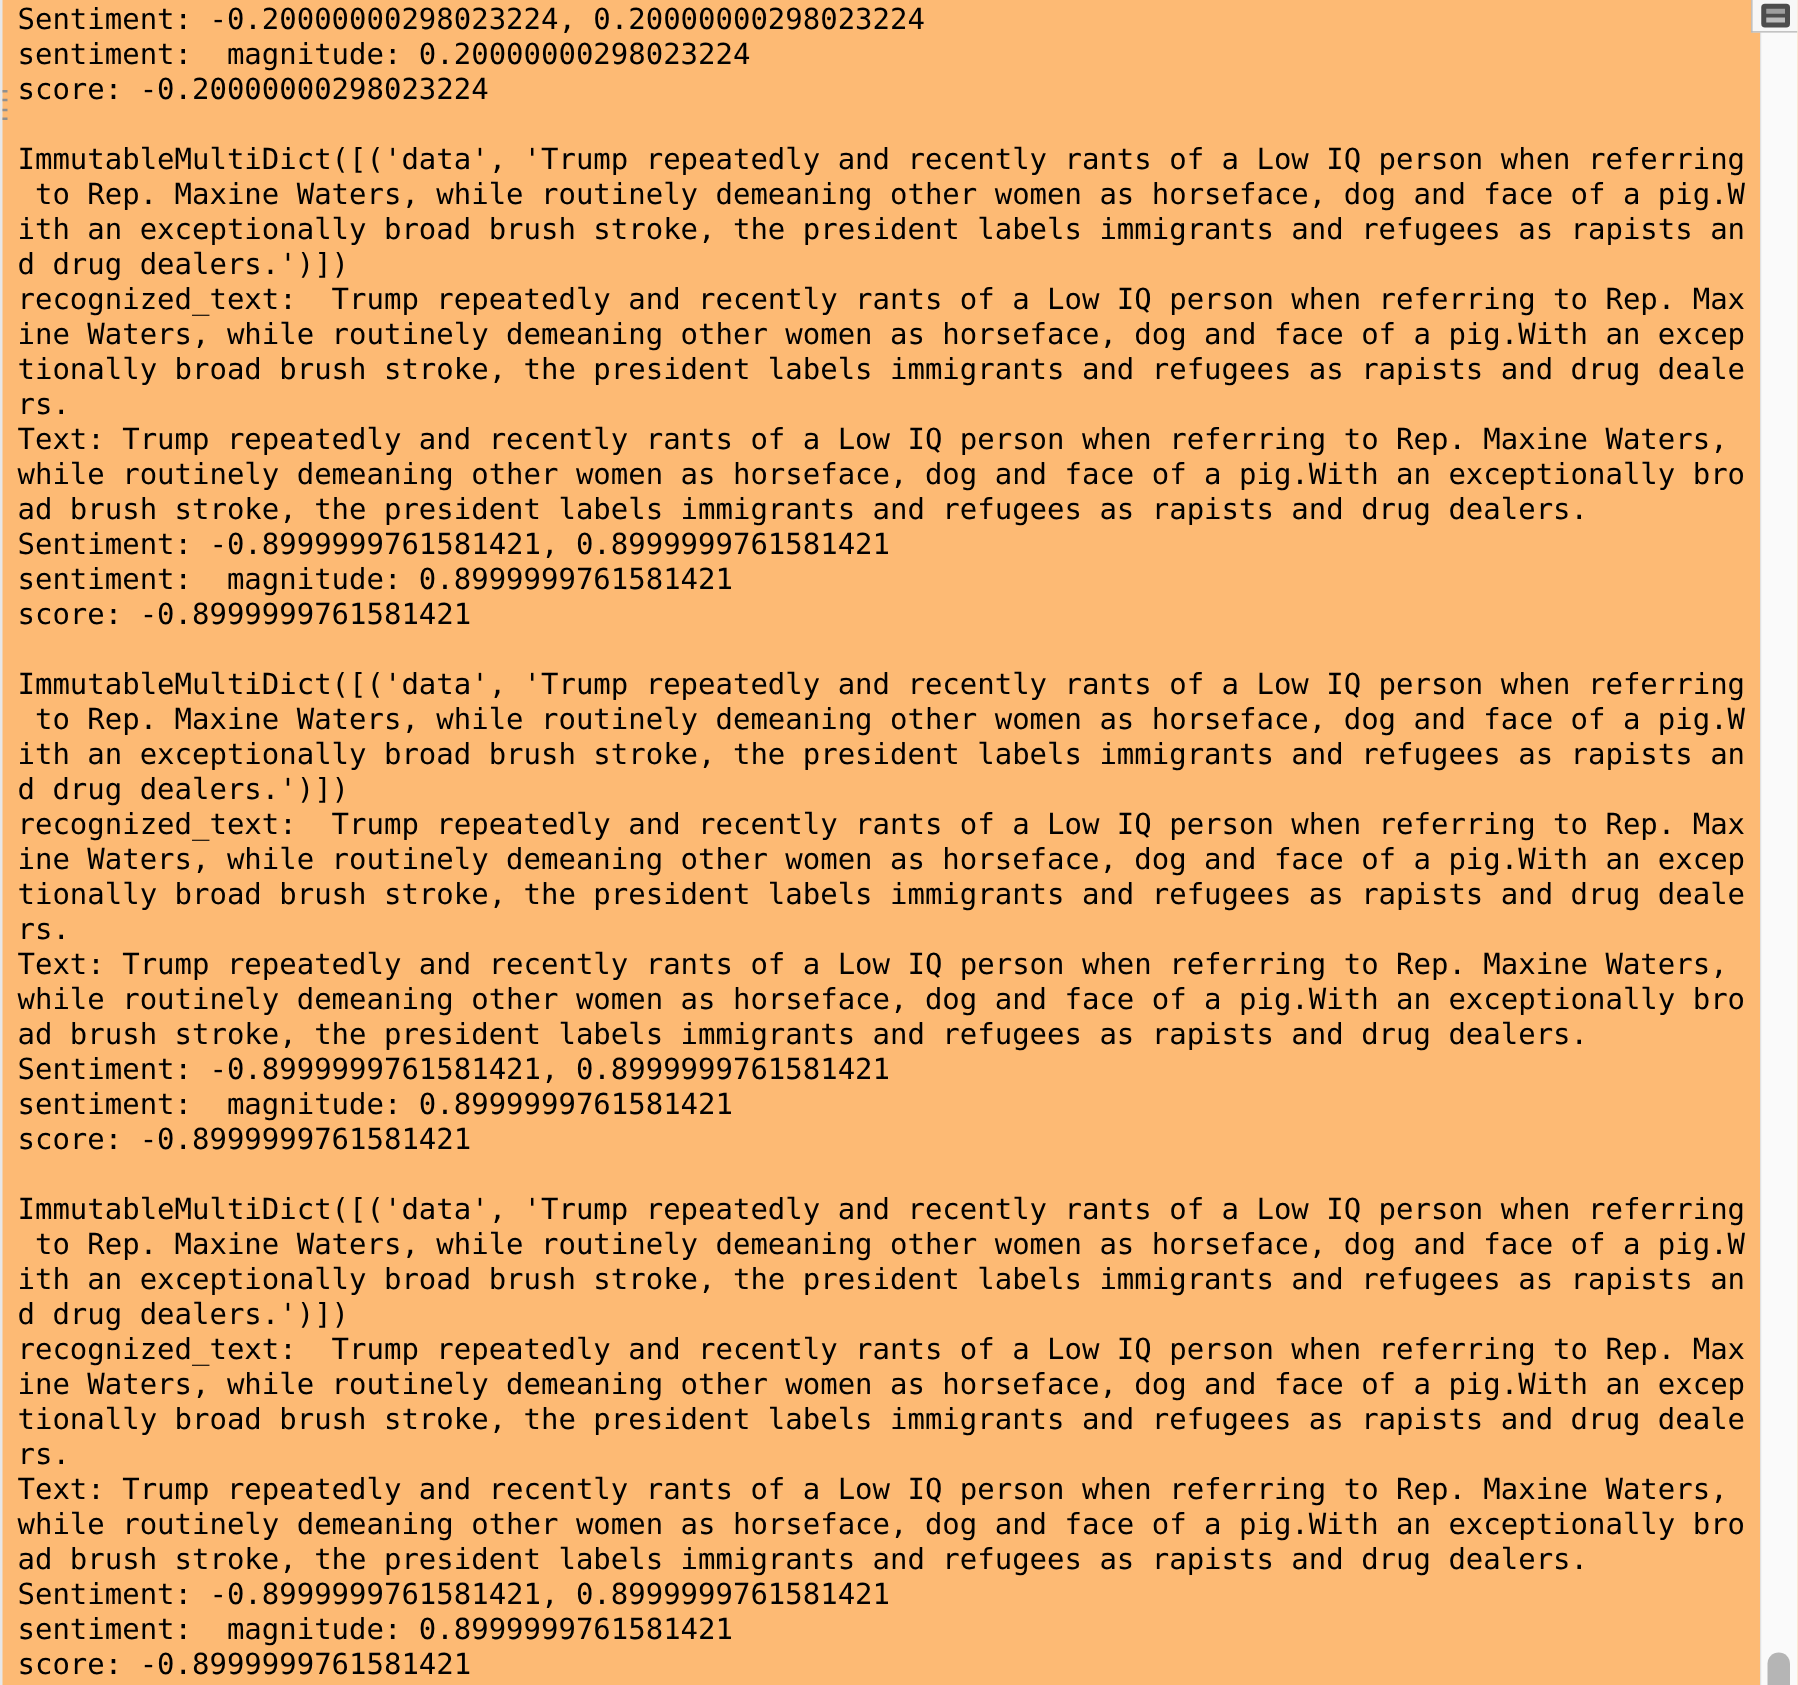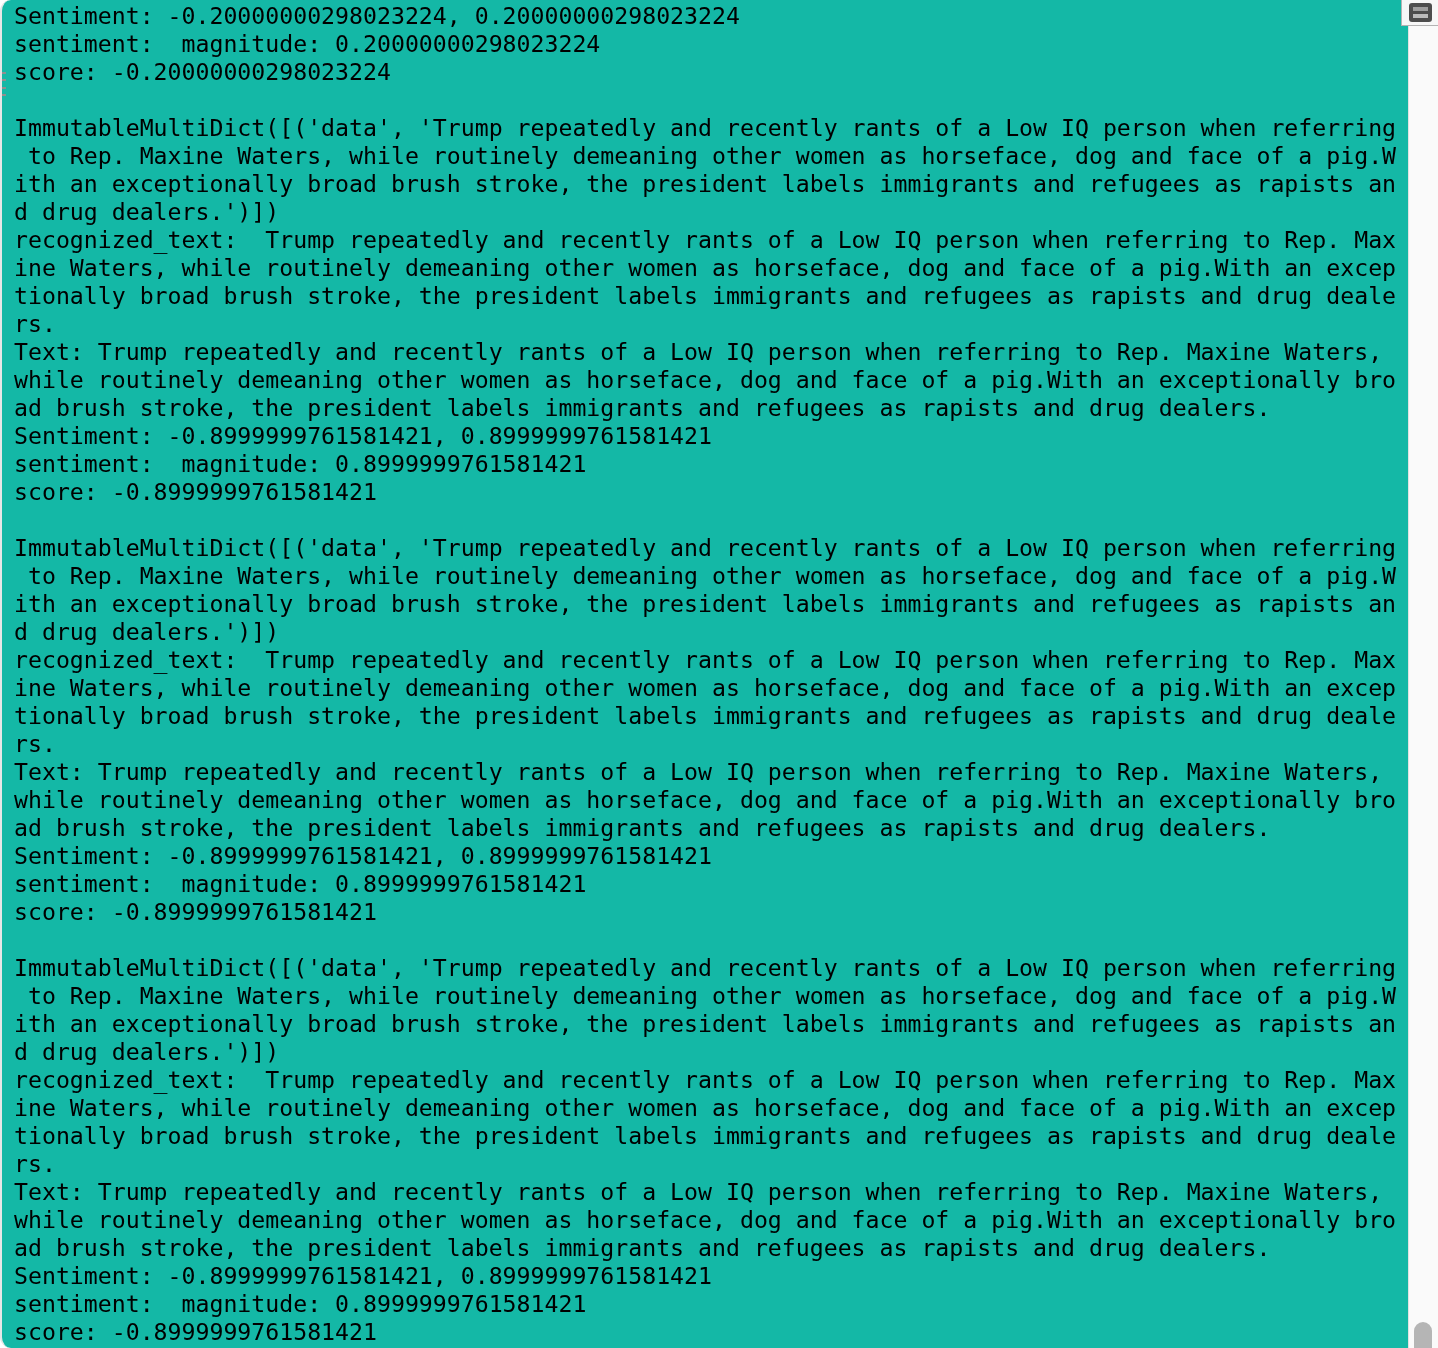--- a/index.html
+++ b/index.html
@@ -7,25 +7,24 @@
     padding: 0;
     background: #ffffff;
     width: 1438px;
     height: 1348px;
     overflow: hidden;
   }
   .window {
     position: relative;
     width: 1438px;
     height: 1348px;
-    background: #14b8a6;
+    background: #fdba74;
     border-left: 2px solid #e7e7e7;
     box-sizing: border-box;
     font-family: "DejaVu Sans Mono", "Liberation Mono", monospace;
-    border-radius: 11px;
   }
   .console {
     position: absolute;
     left: 0;
     top: 0;
     margin: 0;
     padding: 2px 0 0 12px;
     font-family: "DejaVu Sans Mono", "Liberation Mono", monospace;
     font-size: 23.2px;
     line-height: 28px;

